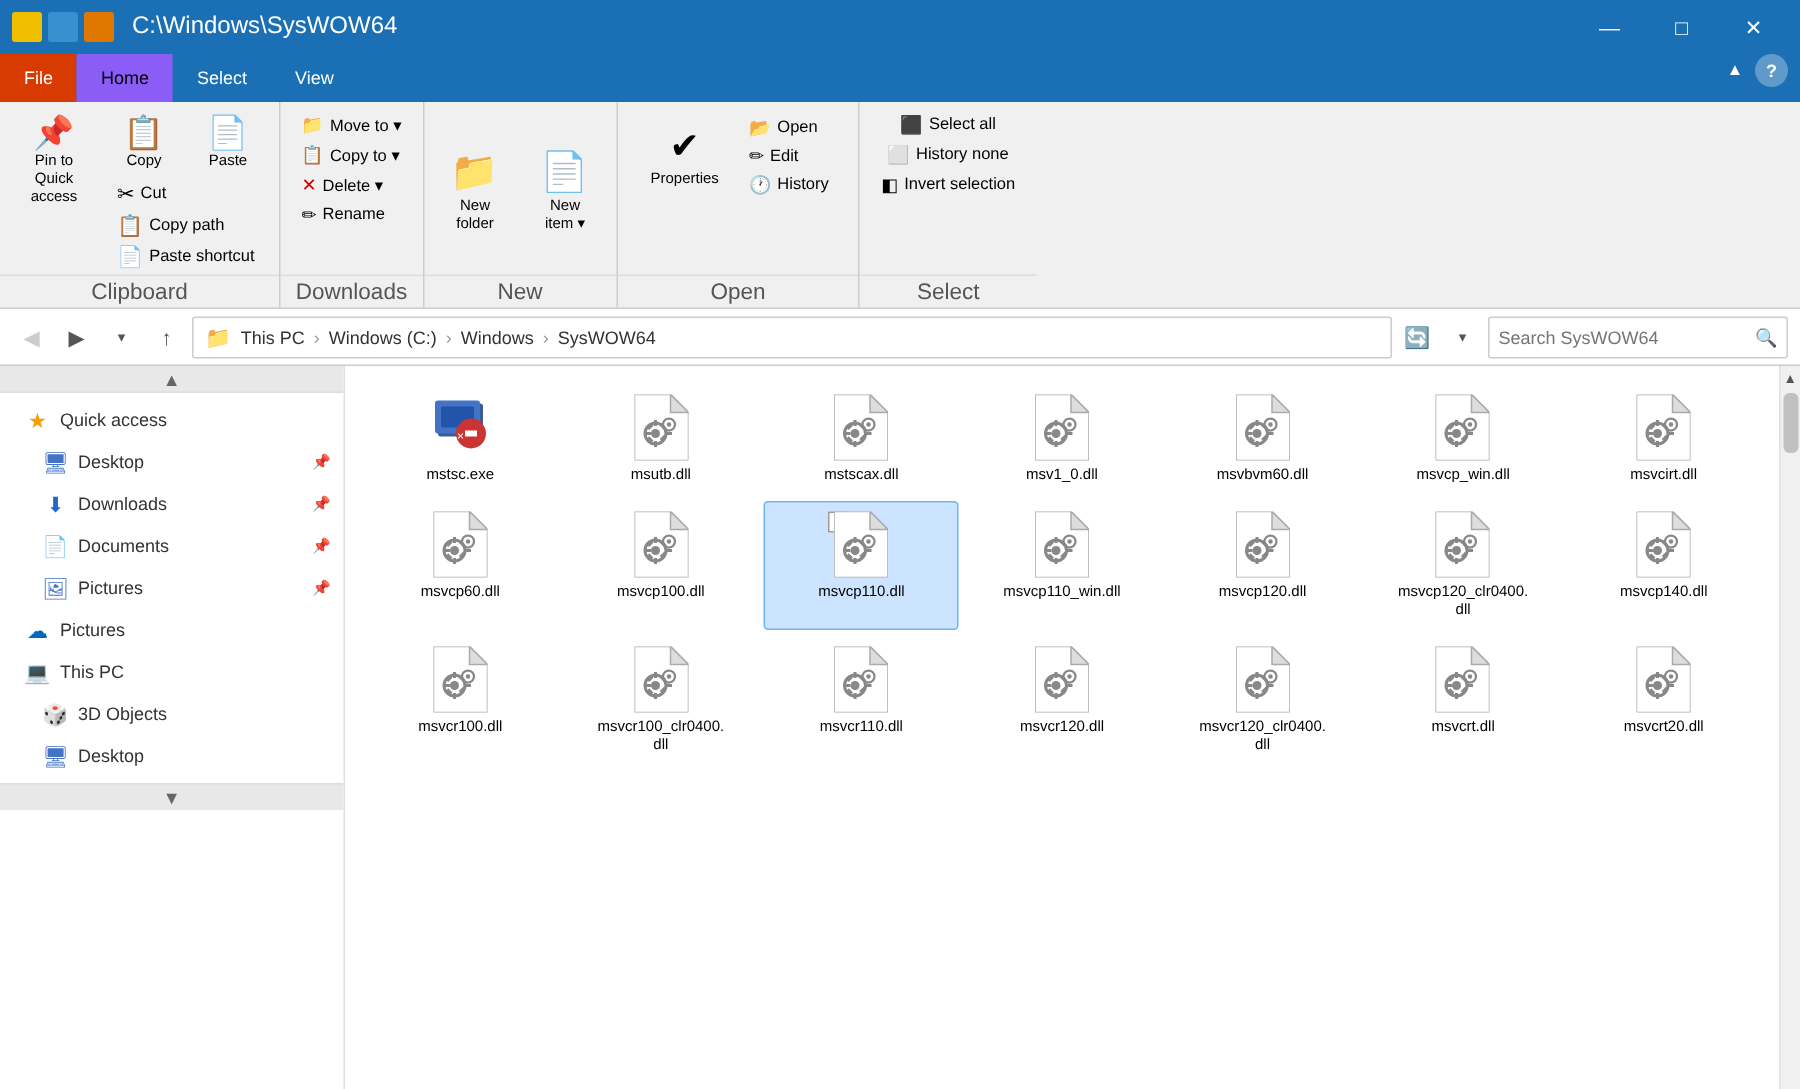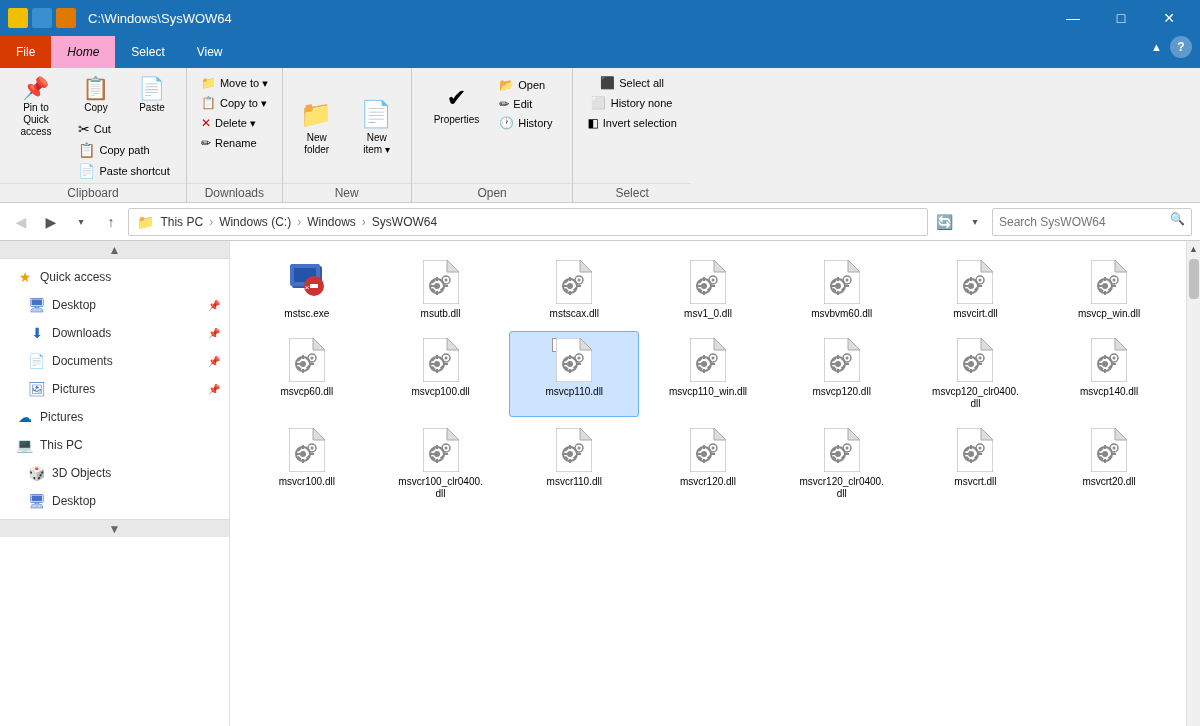--- a/index.html
+++ b/index.html
@@ -11,37 +11,36 @@
       height: 36px;
       display: flex;
       align-items: center;
       padding: 0 8px;
       color: #fff;
     }
     .title-bar-icons { display: flex; gap: 4px; align-items: center; }
     .tb-icon-yellow { width: 20px; height: 20px; background: #f0c000; border-radius: 2px; }
     .tb-icon-blue { width: 20px; height: 20px; background: #3a8fd0; border-radius: 2px; }
     .tb-icon-orange { width: 20px; height: 20px; background: #e07800; border-radius: 2px; }
-    .title-bar-path { flex: 1; text-align: left; padding-left: 12px; font-size: 13px; color: #fff; }
+    .title-bar-path { flex: 1; text-align: left; padding-left: 12px; font-size: 16px; color: #fff; }
     .title-bar-controls { display: flex; gap: 2px; }
     .tb-ctrl { width: 46px; height: 36px; display: flex; align-items: center; justify-content: center; color: #fff; font-size: 14px; cursor: pointer; }
     .ribbon-tab {
       padding: 6px 16px;
       color: #fff;
       font-size: 12px;
       cursor: pointer;
       height: 32px;
       display: flex;
       align-items: center;
     }
     .ribbon-tab.active {
-      background: #f9a8d4;
+      background: #8b5cf6;
       color: #000;
       height: 32px;
-      font-style: italic;
     }
     .ribbon-tab-file {
       background: #d83b01;
       color: #fff;
       padding: 6px 16px;
       height: 32px;
       display: flex;
       align-items: center;
       cursor: pointer;
     }
@@ -84,21 +83,21 @@
       flex-direction: column;
     }
     .group-content {
       display: flex;
       align-items: center;
       flex: 1;
       padding: 4px 6px 0 6px;
       gap: 6px;
     }
     .group-title {
-      font-size: 12px;
+      font-size: 15px;
       color: #555;
       text-align: center;
       padding: 2px 4px;
       border-top: 1px solid #ddd;
       margin-top: 2px;
     }
 
     
     .address-bar {
       display: flex;
@@ -131,20 +130,21 @@
       height: 28px;
       background: #fff;
       font-size: 12px;
       gap: 6px;
       color: #333;
     }
     .path-segment { cursor: pointer; }
     .path-sep { color: #999; }
     .search-box {
       display: flex;
+      align-items: center;
       border: 1px solid #ccc;
       border-radius: 2px;
       padding: 3px 6px;
       width: 200px;
       height: 28px;
       background: #fff;
       gap: 4px;
     }
     .search-input {
       border: none;
@@ -613,47 +613,47 @@
         <rect x="9.5" y="19.5" width="2" height="4" fill="#888" transform="rotate(45 10.5 21.5)"></rect>
         <rect x="18" y="27" width="2" height="4" fill="#888" transform="rotate(45 19 29)"></rect>
         <rect x="9.5" y="28" width="2" height="4" fill="#888" transform="rotate(-45 10.5 30)"></rect>
         <rect x="18" y="19.5" width="2" height="4" fill="#888" transform="rotate(-45 19 21.5)"></rect>
 
         <circle cx="23" cy="20" r="4" fill="none" stroke="#888" stroke-width="1.5"></circle>
         <circle cx="23" cy="20" r="1.5" fill="#888"></circle>
       </svg>
     </div>
     </div>
+    <div class="file-name">msvcp_win.dll</div>
+  </div>
+          <div class="file-item">
+    <div style="position:relative;">
+
+      <div class="file-icon-wrap">
+      <svg width="36" height="44" viewBox="0 0 36 44">
+        <polygon points="0,0 24,0 36,12 36,44 0,44" fill="white" stroke="#aaa" stroke-width="1"></polygon>
+        <polygon points="24,0 36,12 24,12" fill="#ddd" stroke="#aaa" stroke-width="1"></polygon>
+
+        <circle cx="14" cy="26" r="7" fill="none" stroke="#888" stroke-width="2"></circle>
+        <circle cx="14" cy="26" r="3" fill="#888"></circle>
+        <rect x="13" y="17" width="2" height="4" fill="#888"></rect>
+        <rect x="13" y="31" width="2" height="4" fill="#888"></rect>
+        <rect x="7" y="25" width="4" height="2" fill="#888"></rect>
+        <rect x="21" y="25" width="4" height="2" fill="#888"></rect>
+        <rect x="9.5" y="19.5" width="2" height="4" fill="#888" transform="rotate(45 10.5 21.5)"></rect>
+        <rect x="18" y="27" width="2" height="4" fill="#888" transform="rotate(45 19 29)"></rect>
+        <rect x="9.5" y="28" width="2" height="4" fill="#888" transform="rotate(-45 10.5 30)"></rect>
+        <rect x="18" y="19.5" width="2" height="4" fill="#888" transform="rotate(-45 19 21.5)"></rect>
+
+        <circle cx="23" cy="20" r="4" fill="none" stroke="#888" stroke-width="1.5"></circle>
+        <circle cx="23" cy="20" r="1.5" fill="#888"></circle>
+      </svg>
+    </div>
+    </div>
     <div class="file-name">msvcirt.dll</div>
-  </div>
-          <div class="file-item">
-    <div style="position:relative;">
-
-      <div class="file-icon-wrap">
-      <svg width="36" height="44" viewBox="0 0 36 44">
-        <polygon points="0,0 24,0 36,12 36,44 0,44" fill="white" stroke="#aaa" stroke-width="1"></polygon>
-        <polygon points="24,0 36,12 24,12" fill="#ddd" stroke="#aaa" stroke-width="1"></polygon>
-
-        <circle cx="14" cy="26" r="7" fill="none" stroke="#888" stroke-width="2"></circle>
-        <circle cx="14" cy="26" r="3" fill="#888"></circle>
-        <rect x="13" y="17" width="2" height="4" fill="#888"></rect>
-        <rect x="13" y="31" width="2" height="4" fill="#888"></rect>
-        <rect x="7" y="25" width="4" height="2" fill="#888"></rect>
-        <rect x="21" y="25" width="4" height="2" fill="#888"></rect>
-        <rect x="9.5" y="19.5" width="2" height="4" fill="#888" transform="rotate(45 10.5 21.5)"></rect>
-        <rect x="18" y="27" width="2" height="4" fill="#888" transform="rotate(45 19 29)"></rect>
-        <rect x="9.5" y="28" width="2" height="4" fill="#888" transform="rotate(-45 10.5 30)"></rect>
-        <rect x="18" y="19.5" width="2" height="4" fill="#888" transform="rotate(-45 19 21.5)"></rect>
-
-        <circle cx="23" cy="20" r="4" fill="none" stroke="#888" stroke-width="1.5"></circle>
-        <circle cx="23" cy="20" r="1.5" fill="#888"></circle>
-      </svg>
-    </div>
-    </div>
-    <div class="file-name">msvcp_win.dll</div>
   </div>
           <div class="file-item">
     <div style="position:relative;">
 
       <div class="file-icon-wrap">
       <svg width="36" height="44" viewBox="0 0 36 44">
         <polygon points="0,0 24,0 36,12 36,44 0,44" fill="white" stroke="#aaa" stroke-width="1"></polygon>
         <polygon points="24,0 36,12 24,12" fill="#ddd" stroke="#aaa" stroke-width="1"></polygon>
 
         <circle cx="14" cy="26" r="7" fill="none" stroke="#888" stroke-width="2"></circle>

